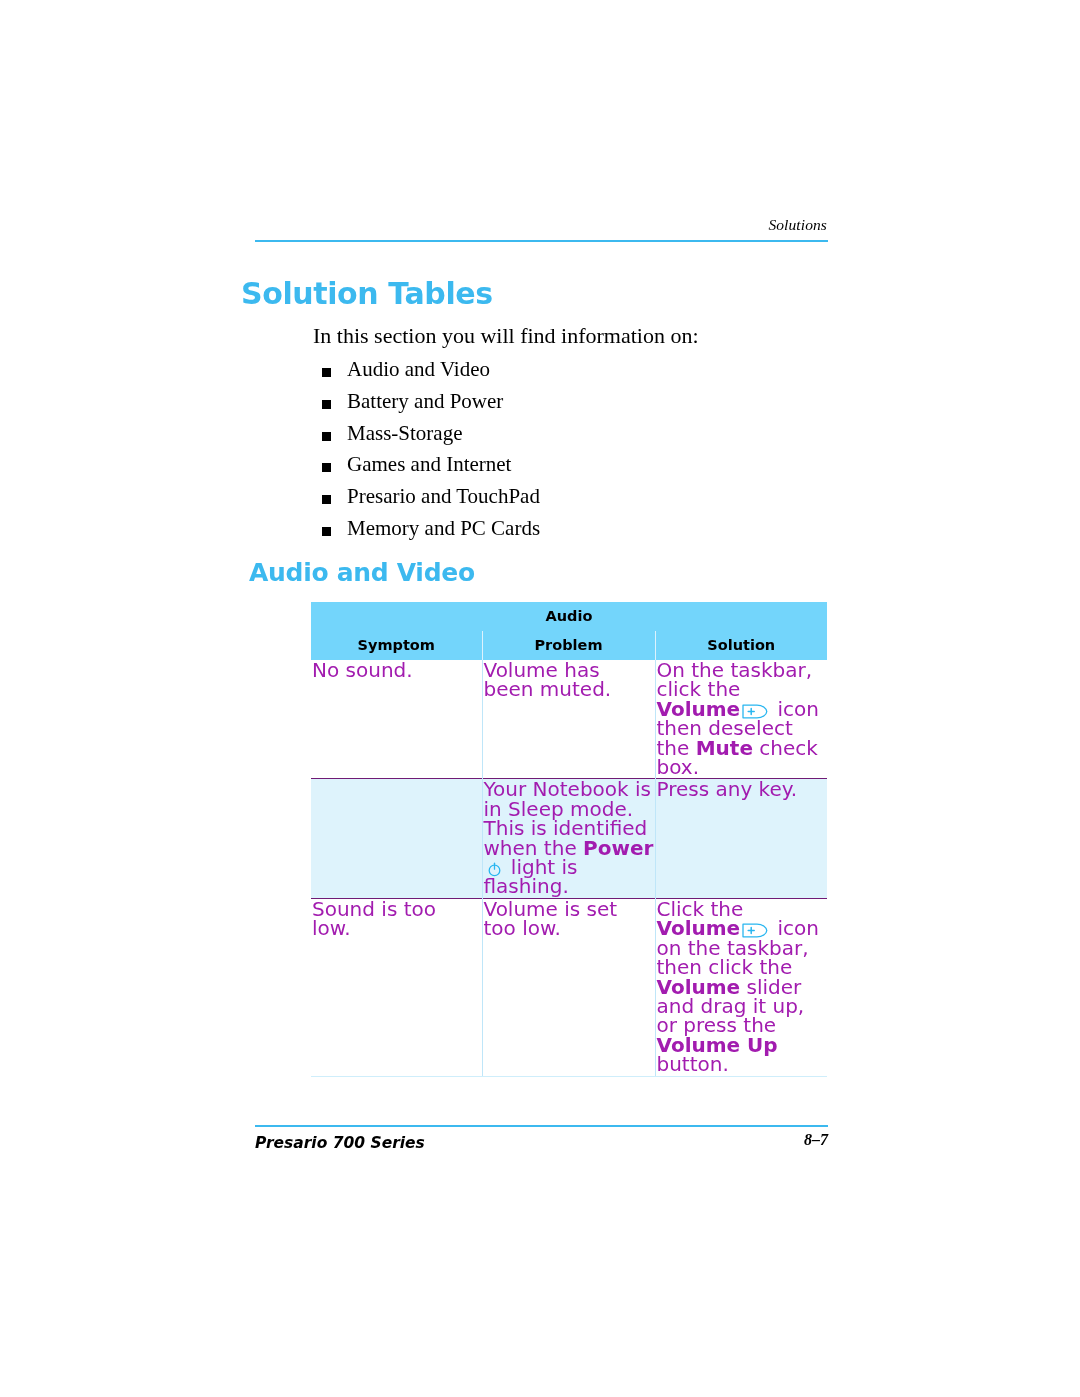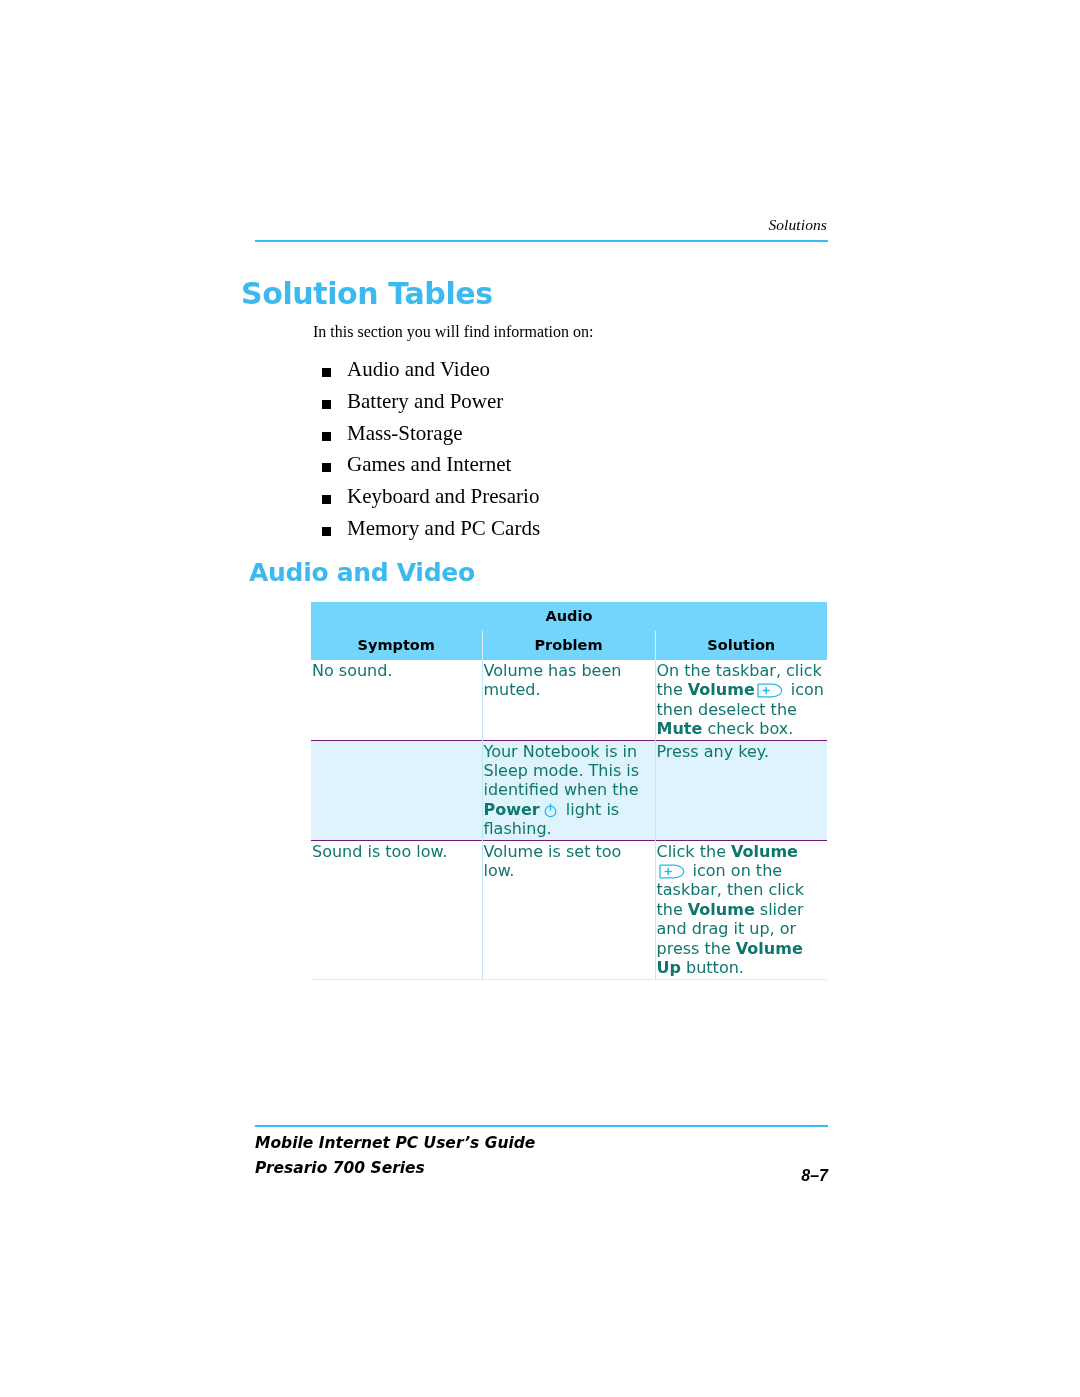--- a/index.html
+++ b/index.html
@@ -64,21 +64,21 @@
     font-size: 25px;
     color: #3cb9ef;
     letter-spacing: -0.3px;
   }
 
   
   .intro {
     position: absolute;
     left: 313px;
     top: 323px;
-    font-size: 16px;
+    font-size: 22px;
     color: #000;
     font-family: "Liberation Serif", "DejaVu Serif", serif;
   }
   .bullets {
     position: absolute;
     left: 313px;
     top: 357px;
     width: 520px;
   }
   .bullet-row {
@@ -138,23 +138,23 @@
     font-size: 14.5px;
     color: #000;
     height: 27px;
     line-height: 27px;
     vertical-align: middle;
     border-left: 1px solid #ddf2fd;
   }
   .th-col:first-child { border-left: none; }
 
   .cell {
-    font-size: 16px;
+    font-size: 20px;
     line-height: 19.4px;
-    color: #0f766e;
+    color: #a21caf;
     padding: 6px 7px 9px 9px;
     border-left: 1px solid #bfe6f9;
     background: #ffffff;
   }
   .cell:first-child { border-left: none; }
 
   tr.tint .cell { background: #def3fc; }
 
   tr.rowline .cell {
     border-top: 1px solid #701a75;
@@ -199,24 +199,24 @@
     font-family: "DejaVu Sans", "Liberation Sans", sans-serif;
     font-style: italic;
     font-weight: bold;
     font-size: 15.5px;
     color: #000;
     line-height: 25px;
   }
   .foot-page {
     position: absolute;
     left: 600px;
-    top: 1167px;
+    top: 1131px;
     width: 228px;
     text-align: right;
-    font-family: Liberation Sans, sans-serif;
+    font-family: Liberation Serif, serif;
     font-style: italic;
     font-weight: bold;
     font-size: 16px;
     color: #000;
   }
 </style>
 </head>
 <body>
 
 <div class="page">
@@ -240,21 +240,21 @@
     <div class="bullet-row">
       <span class="bullet-mark"></span>
       <span class="bullet-text">Mass-Storage</span>
     </div>
     <div class="bullet-row">
       <span class="bullet-mark"></span>
       <span class="bullet-text">Games and Internet</span>
     </div>
     <div class="bullet-row">
       <span class="bullet-mark"></span>
-      <span class="bullet-text">Keyboard and Presario</span>
+      <span class="bullet-text">Presario and TouchPad</span>
     </div>
     <div class="bullet-row">
       <span class="bullet-mark"></span>
       <span class="bullet-text">Memory and PC Cards</span>
     </div>
   </div>
 
   <div class="h2">Audio and Video</div>
 
   <table class="tbl">
@@ -297,18 +297,17 @@
         <td class="cell">Click the <b>Volume</b><span class="ico-volume"><svg viewBox="0 0 26 15" width="26" height="15">
                 <path d="M1 1.2 H15 C21 1.2 24.5 4.5 24.8 7.5 C24.5 10.5 21 13.8 15 13.8 H1 Z" fill="none" stroke="#29b6f0" stroke-width="1.3" stroke-linejoin="round"></path>
                 <path d="M6.2 7.5 H12.2 M9.2 4.5 V10.5" stroke="#29b6f0" stroke-width="1.5" stroke-linecap="round"></path>
               </svg></span> icon on the taskbar, then click the <b>Volume</b> slider and drag it up, or press the <b>Volume Up</b> button.</td>
       </tr>
     </tbody>
   </table>
 
   <div class="foot-rule"></div>
   <div class="foot-left">
-    <div>Mobile Internet PC User’s Guide</div>
     <div>Presario 700 Series</div>
   </div>
   <div class="foot-page">8–7</div>
 
 </div>
 
 </body></html>

